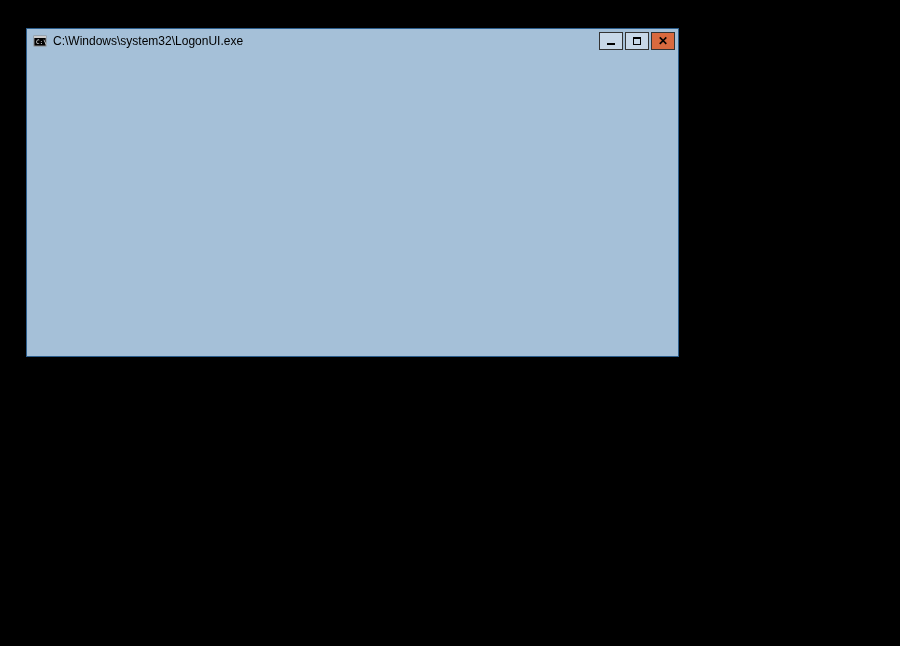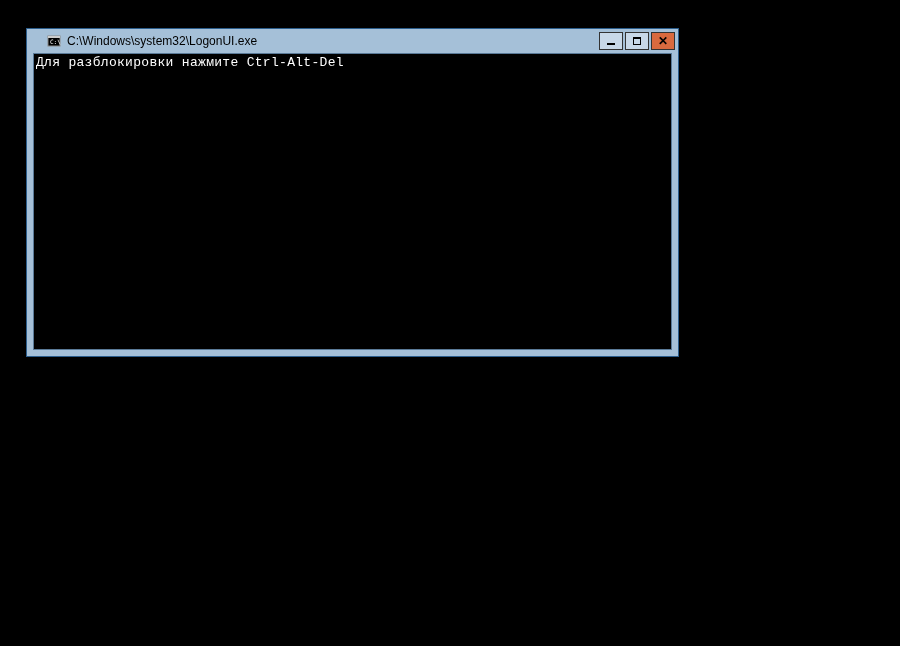--- a/index.html
+++ b/index.html
@@ -20,21 +20,21 @@
       top: 28px;
       width: 653px;
       height: 329px;
       background: #a5c0d8;
       border: 1px solid #2b5d8c;
     }
     .titlebar {
       height: 24px;
       display: flex;
       align-items: center;
-      padding-left: 20px;
+      padding-left: 6px;
       background: #a5c0d8;
     }
     .titlebar-icon {
       width: 14px;
       height: 14px;
       margin-right: 6px;
       display: flex;
       align-items: center;
       justify-content: center;
     }
@@ -131,16 +131,13 @@
         <div class="min-glyph"></div>
       </div>
       <div class="titlebar-btn btn-max" title="Maximize">
         <div class="max-glyph"></div>
       </div>
       <div class="titlebar-btn btn-close" title="Close">
         <span class="btn-glyph close-glyph">✕</span>
       </div>
     </div>
   </div>
-  <div class="client-area">
-    <div class="console-text">Для разблокировки нажмите Ctrl-Alt-Del</div>
-  </div>
 </div>
 
 </body></html>

